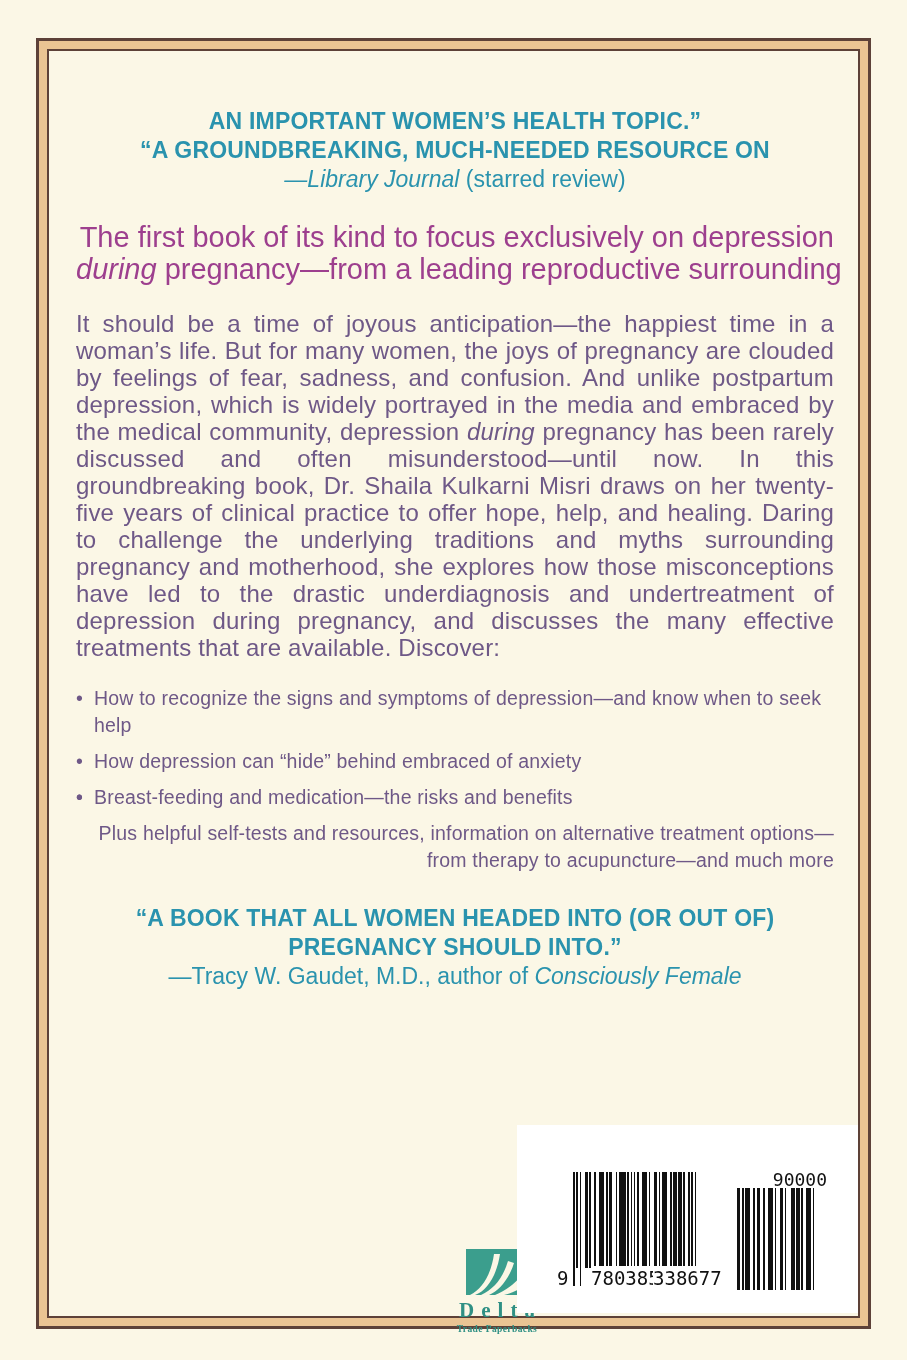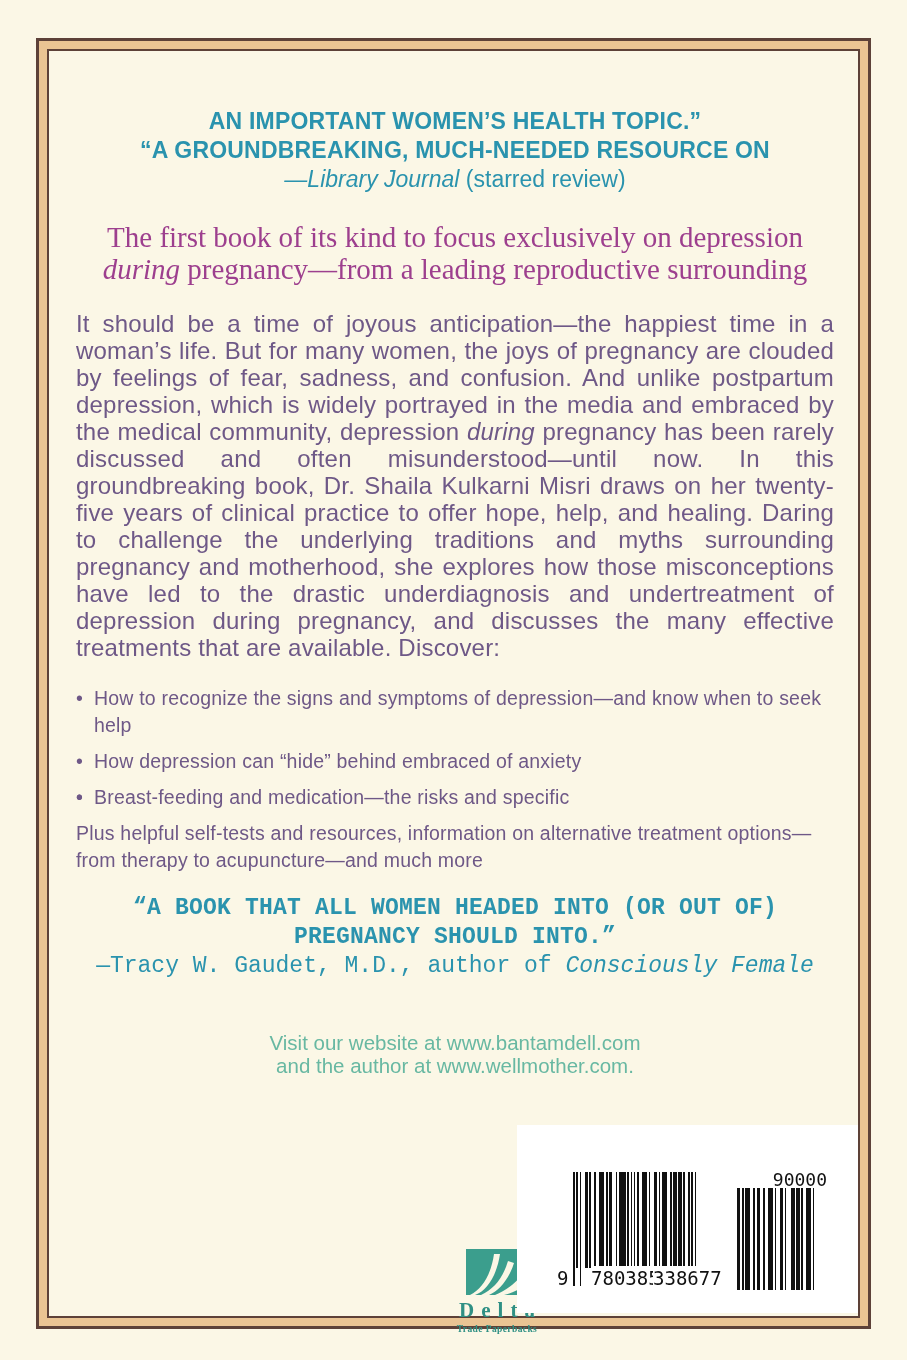--- a/index.html
+++ b/index.html
@@ -45,24 +45,25 @@
     color:#2a93ae;
     font-size:23px;
     line-height:29px;
     font-weight:normal;
   }
   .teal-attr .src{font-style:italic;}
   
   .headline{
     margin-top:27px;
     color:#9d3f8e;
-    font-family:Liberation Serif, serif;
+    font-family:Liberation Sans, sans-serif;
     font-size:29px;
     line-height:32px;
     white-space:nowrap;
+    text-align:right;
   }
   .headline .it{font-style:italic;}
   
   .body-copy{
     margin-top:25px;
     color:#6e5887;
     font-size:24px;
     line-height:27px;
     text-align:justify;
     letter-spacing:.2px;
@@ -84,24 +85,24 @@
     margin-bottom:9px;
   }
   .bullets .dot{
     position:absolute;left:0;top:0;
   }
   .closing{
     margin-top:0px;
     color:#6e5887;
     font-size:19.5px;
     line-height:27px;
-    text-align:left;
-    letter-spacing:.2px;
-  }
-  .quote2-wrap{margin-top:20px;font-family:Liberation Mono, monospace;}
+    text-align:right;
+    letter-spacing:.2px;
+  }
+  .quote2-wrap{margin-top:30px;}
   .website{
     margin-top:50px;
     color:#68b8a2;
     font-size:20.5px;
     line-height:23px;
   }
   
   .barcode-box{
     position:absolute;
     left:517px;top:1125px;
@@ -197,37 +198,33 @@
             <div>The first book of its kind to focus exclusively on depression</div>
             <div><span class="it">during</span><span> pregnancy—from a leading reproductive surrounding</span></div>
           </div>
 
           <p class="body-copy"><span>It should be a time of joyous anticipation—the happiest time in a woman’s life. But for many women, the joys of pregnancy are clouded by feelings of fear, sadness, and confusion. And unlike postpartum depression, which is widely portrayed in the media and embraced by the medical community, depression </span><span class="it">during</span><span> pregnancy has been rarely discussed and often misunderstood—until now. In this groundbreaking book, Dr. Shaila Kulkarni Misri draws on her twenty-five years of clinical practice to offer hope, help, and healing. Daring to challenge the underlying traditions and myths surrounding pregnancy and motherhood, she explores how those misconceptions have led to the drastic underdiagnosis and undertreatment of depression during pregnancy, and discusses the many effective treatments that are available. Discover:</span></p>
 
           <ul class="bullets">
             <li><span class="dot">•</span><span>How to recognize the signs and symptoms of depression—and know when to seek help</span></li>
             <li><span class="dot">•</span><span>How depression can “hide” behind embraced of anxiety</span></li>
             <li><span class="dot">•</span></li>
-            <li><span class="dot">•</span><span>Breast-feeding and medication—the risks and specific</span></li>
+            <li><span class="dot">•</span><span>Breast-feeding and medication—the risks and benefits</span></li>
           </ul>
 
           <p class="closing">Plus helpful self-tests and resources, information on alternative treatment options—from therapy to acupuncture—and much more</p>
 
           <div class="quote2-wrap">
             <div class="teal-quote">
               <div>“A BOOK THAT ALL WOMEN HEADED INTO (OR OUT OF)</div>
               <div>PREGNANCY SHOULD INTO.”</div>
             </div>
             <div class="teal-attr"><span>—Tracy W. Gaudet, M.D., author of </span><span class="src">Consciously Female</span></div>
           </div>
 
-          <div class="website">
-            <div>Visit our website at www.bantamdell.com</div>
-            <div>and the author at www.wellmother.com.</div>
-          </div>
 
         </div>
 
         <div class="logo">
           <svg class="logo-mark" width="62" height="46" viewBox="0 0 62 46">
             <rect x="0" y="0" width="62" height="46" fill="#3b9e8d"></rect>
             <path d="M4,46 C16,40 25,26 28,5 L34,5 C31,26 21,42 9,46 Z" fill="#fbf7e6"></path>
             <path d="M15,46 C28,40 37,29 42,12 L48,14 C43,30 33,42 23,46 Z" fill="#fbf7e6"></path>
             <path d="M29,46 C40,42 50,34 58,23 L62,27 L62,34 C53,41 44,45 38,46 Z" fill="#fbf7e6"></path>
           </svg>

